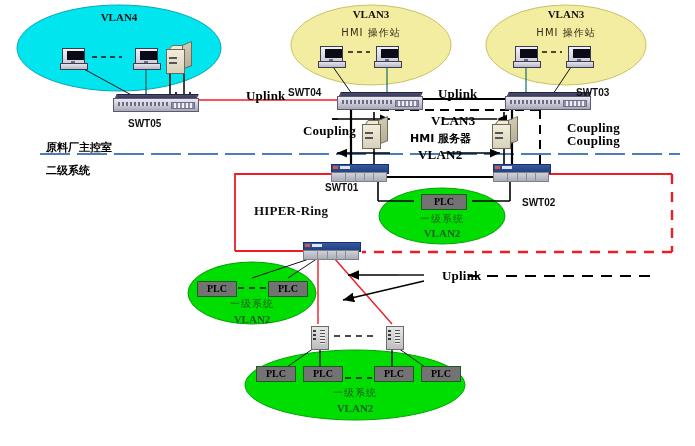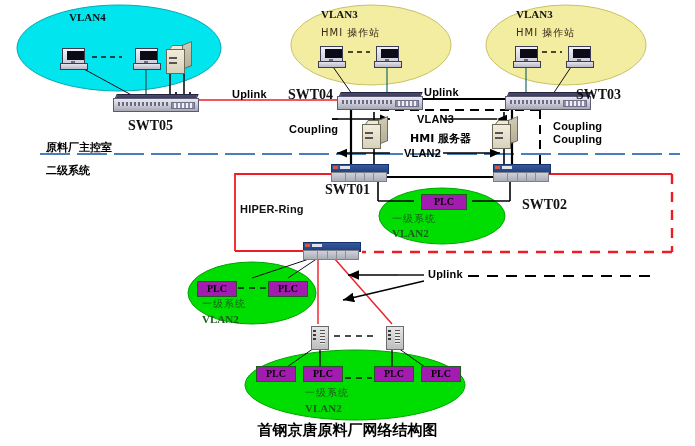--- a/index.html
+++ b/index.html
@@ -4,29 +4,29 @@
 <style>
   html,body{margin:0;padding:0;background:#ffffff;}
   body{
     font-family:"Liberation Serif","DejaVu Serif",serif;
     width:695px;height:446px;overflow:hidden;
   }
   #canvas{position:relative;width:695px;height:446px;background:#fff;}
   svg{position:absolute;left:0;top:0;width:695px;height:446px;}
 
   .lbl{position:absolute;white-space:nowrap;color:#000;}
-  .lbl-en{font-family:Liberation Sans, sans-serif;font-weight:bold;font-size:11px;letter-spacing:.2px;}
+  .lbl-en{font-family:Liberation Serif, serif;font-weight:bold;font-size:13px;letter-spacing:.2px;margin-left:14px;}
   .lbl-cn{font-family:"DejaVu Sans","Liberation Sans",sans-serif;font-weight:bold;font-size:11px;}
-  .ellipse-txt{position:absolute;white-space:nowrap;}
+  .ellipse-txt{position:absolute;white-space:nowrap;text-align:center;}
   .et-en{font-family:"Liberation Serif","DejaVu Serif",serif;font-weight:bold;font-size:11px;color:#111;}
   .et-cn{font-family:"DejaVu Sans","Liberation Sans",sans-serif;font-size:10px;color:#222;letter-spacing:1px;}
-  .plcbox{position:absolute;background:#a21caf;border:1.4px solid #1d5c1d;
+  .plcbox{position:absolute;background:#737373;border:1.4px solid #1d5c1d;
     font-family:"Liberation Serif","DejaVu Serif",serif;font-weight:bold;font-size:10px;
     color:#000;text-align:center;line-height:13px;height:14px;}
-  .swlbl{font-family:Liberation Serif, serif;font-weight:bold;font-size:14px;color:#111;}
+  .swlbl{font-family:Liberation Sans, sans-serif;font-weight:bold;font-size:10px;color:#111;}
   .title{position:absolute;width:695px;text-align:center;
     font-family:"DejaVu Sans","Liberation Sans",sans-serif;font-weight:bold;font-size:15px;color:#000;}
 
   
   .dev{position:absolute;}
   
   .rack{width:84px;height:20px;}
   .rack .body{position:absolute;left:0;top:6px;width:84px;height:12px;
     background:linear-gradient(180deg,#e9e9ef 0%,#c9c9d4 55%,#a8a8b6 100%);
     border:1px solid #5a5a74;}
@@ -355,15 +355,14 @@
   <div class="lbl lbl-en" style="left:553px;top:133px;">Coupling</div>
   <div class="lbl lbl-en" style="left:417px;top:113px;">VLAN3</div>
   <div class="lbl lbl-en" style="left:404px;top:147px;">VLAN2</div>
   <div class="lbl lbl-cn" style="left:410px;top:131px;">HMI 服务器</div>
   <div class="lbl lbl-en" style="left:240px;top:203px;color:#111;">HIPER-Ring</div>
   <div class="lbl lbl-en" style="left:428px;top:268px;">Uplink</div>
 
   <div class="lbl lbl-cn" style="left:46px;top:140px;">原料厂主控室</div>
   <div class="lbl lbl-cn" style="left:46px;top:163px;">二级系统</div>
 
-  <div class="title" style="left:0;top:421px;">首钢京唐原料厂网络结构图</div>
 
 </div>
 
 </body></html>

